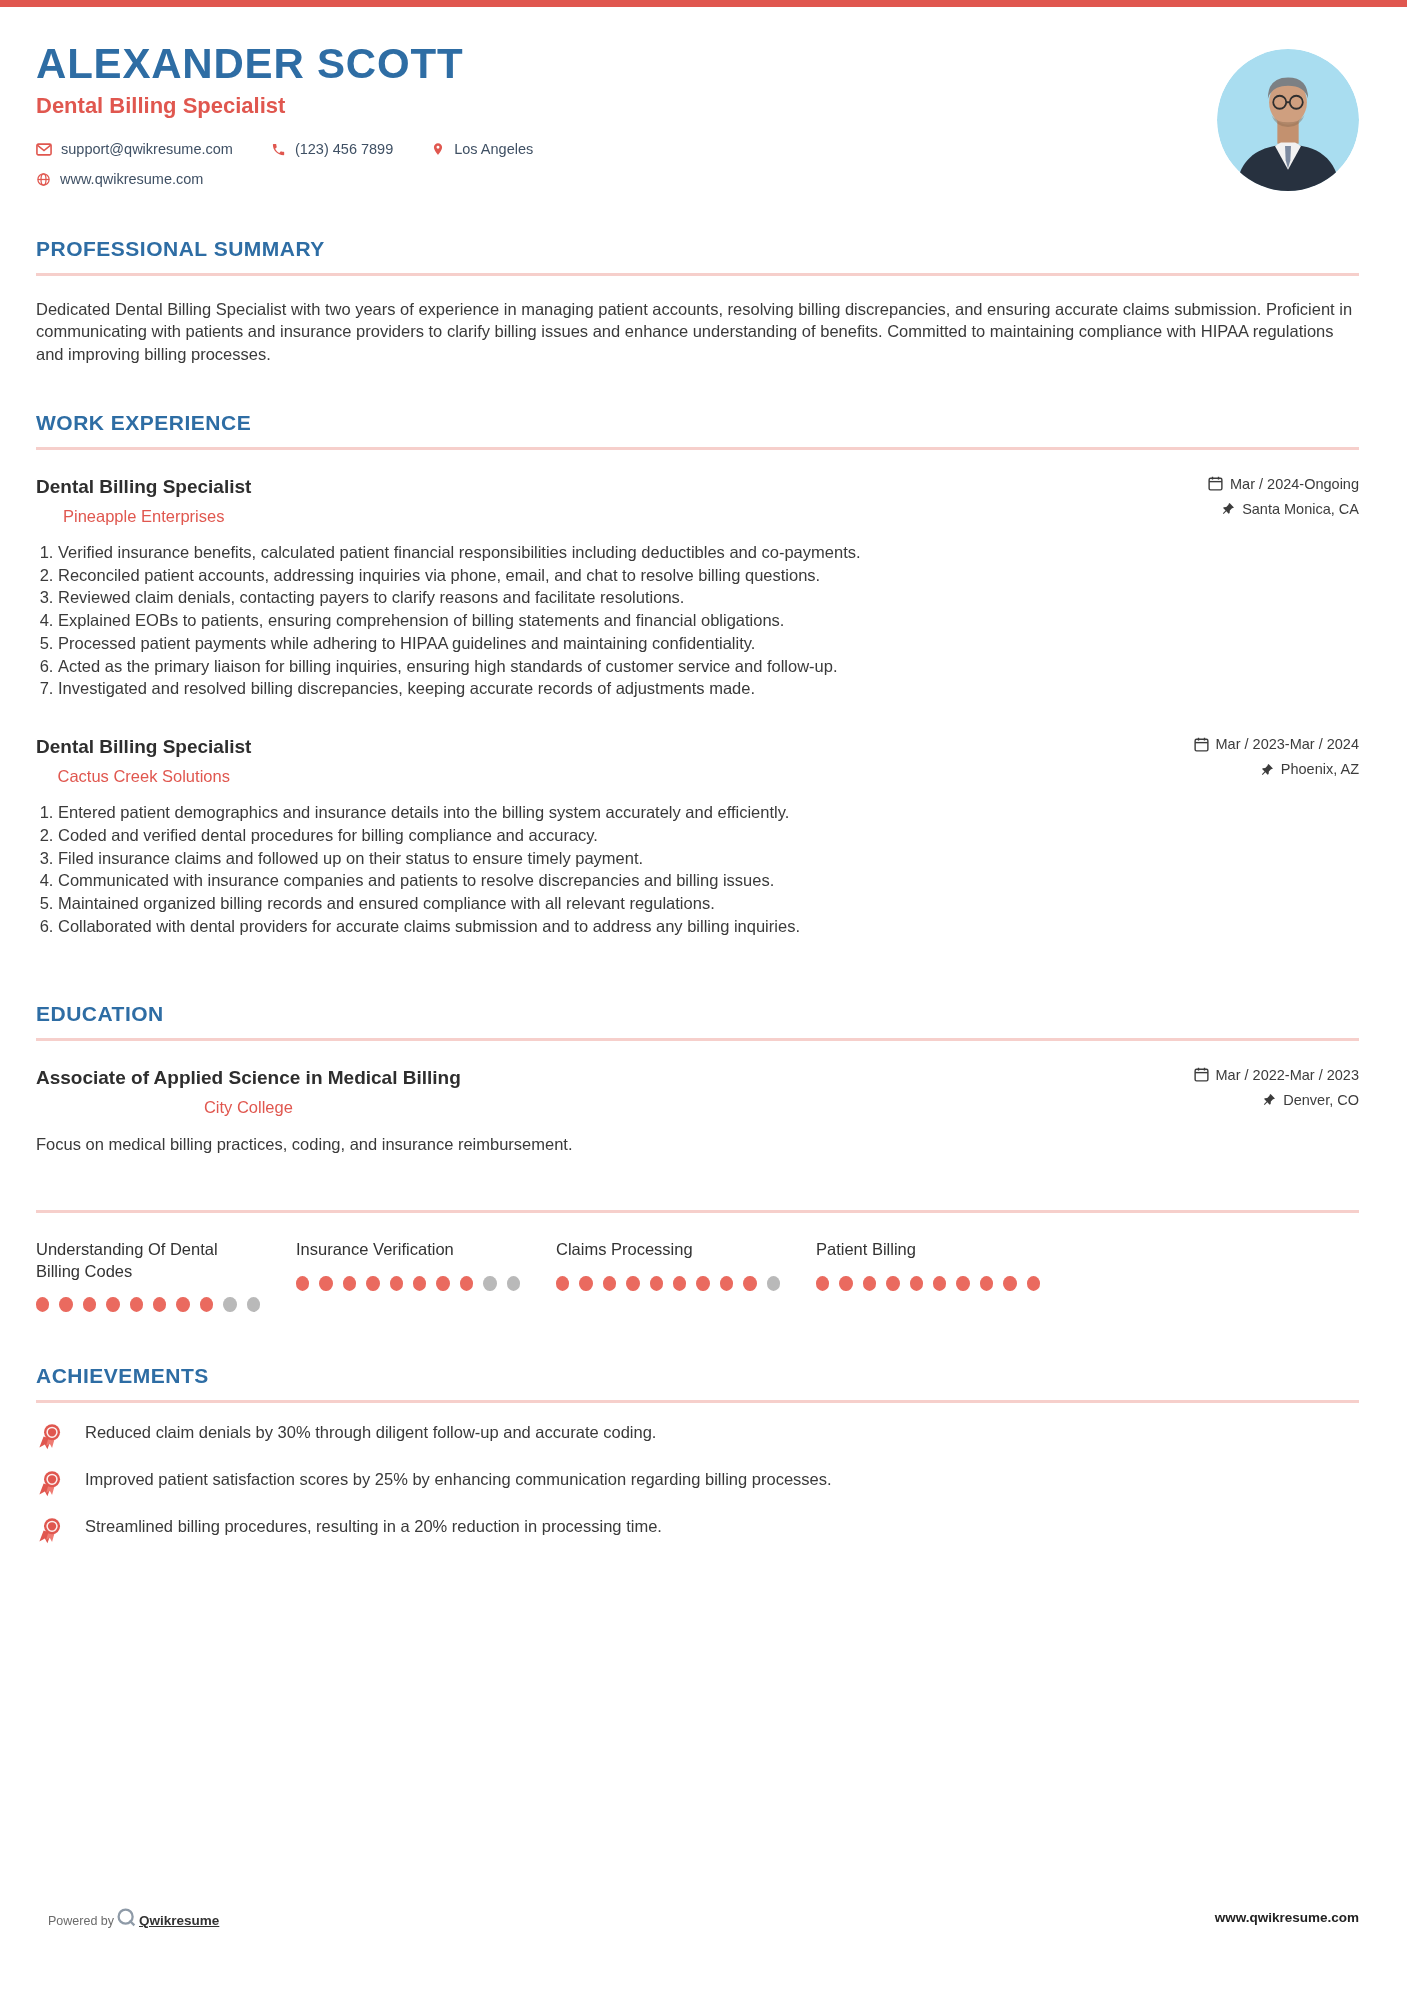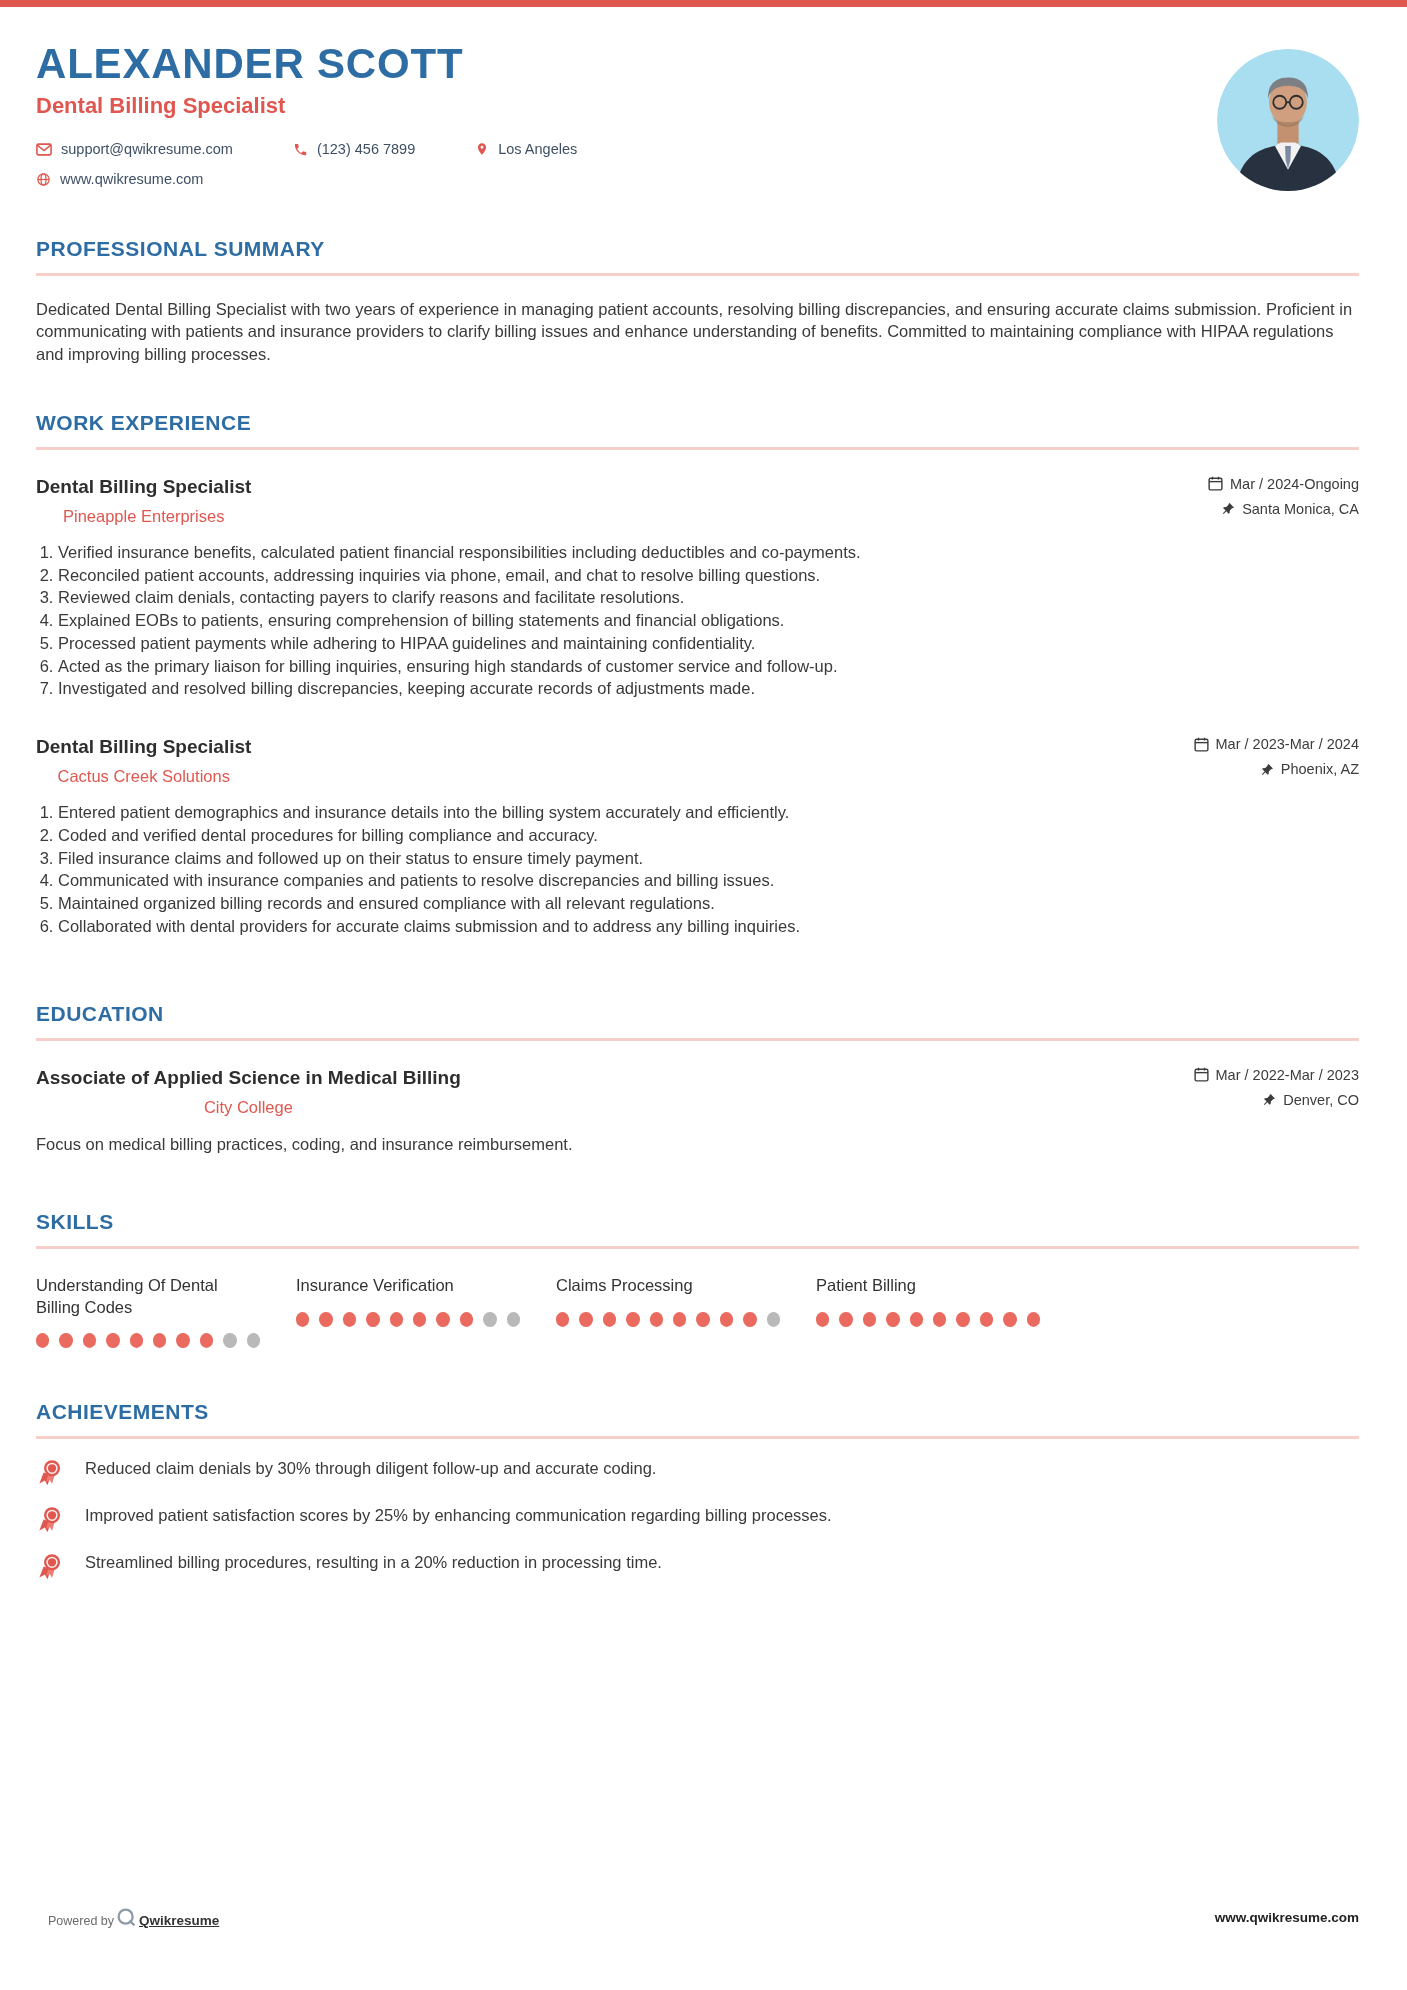--- a/index.html
+++ b/index.html
@@ -11,21 +11,21 @@
     color: var(--text, #3a3a3a);
     overflow: hidden;
   }
   .top-bar { height: 7px; background: var(--accent, #e0574f); }
   .page { padding: 34px 48px 0 36px; }
 
   
   .header { display: flex; justify-content: space-between; align-items: flex-start; }
   .name { font-size: 42px; font-weight: 800; color: var(--blue, #2e6da4); letter-spacing: 0.8px; line-height: 1.1; }
   .headline { font-size: 22px; font-weight: 600; color: var(--accent, #e0574f); margin-top: 6px; }
-  .contact-row { display: flex; gap: 60px; margin-top: 22px; align-items: center; }
+  .contact-row { display: flex; gap: 38px; margin-top: 22px; align-items: center; }
   .website-row { margin-top: 14px; }
   .contact-item { display: flex; align-items: center; gap: 9px; font-size: 14.5px; color: var(--contact, #3f5064); cursor: pointer; }
   .contact-item .cicon { display: inline-flex; align-items: center; }
   .avatar { width: 142px; height: 142px; border-radius: 50%; overflow: hidden; flex-shrink: 0; margin-top: 8px; }
   .avatar svg { display: block; }
 
   
   .section { margin-top: 46px; }
   .section-education { margin-top: 64px; }
   .section-skills { margin-top: 56px; }
@@ -259,21 +259,20 @@
             </span>
             <span>Denver, CO</span>
           </div>
         </div>
       </div>
       <p class="edu-desc">Focus on medical billing practices, coding, and insurance reimbursement.</p>
     </div>
   </section>
 
   <section class="section section-skills">
-    <h2 class="section-heading">SKILLS</h2>
     <div class="section-rule"></div>
     <div class="skills-grid">
         <div class="skill">
           <div class="skill-name">Understanding Of Dental Billing Codes</div>
           <div class="dots">
             <span class="dot dot-filled"></span>
             <span class="dot dot-filled"></span>
             <span class="dot dot-filled"></span>
             <span class="dot dot-filled"></span>
             <span class="dot dot-filled"></span>

